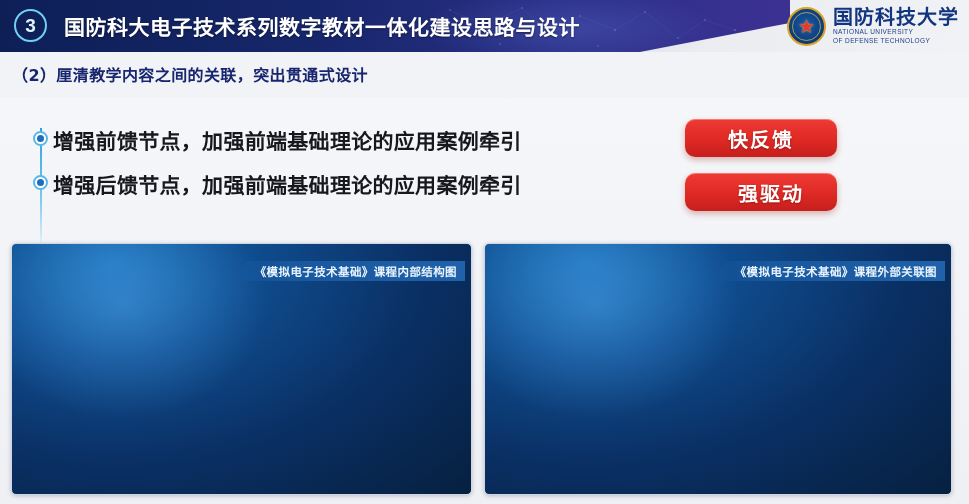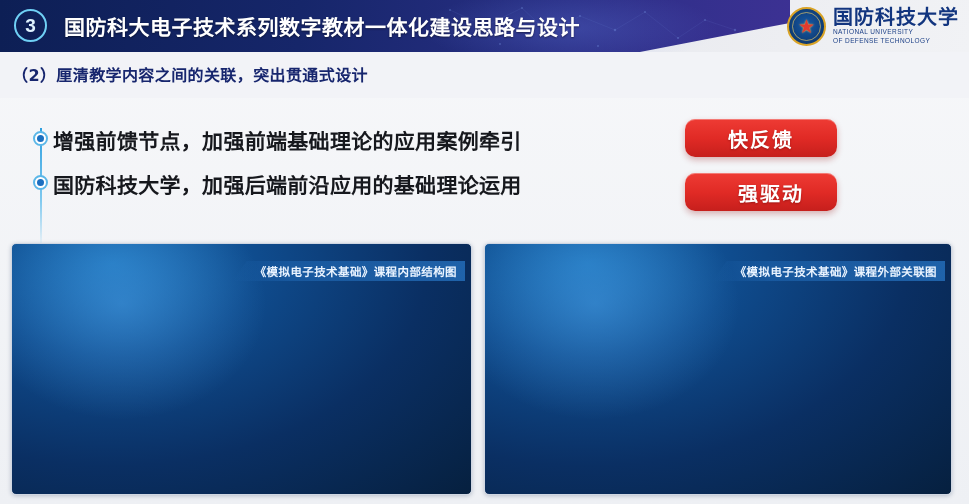--- a/index.html
+++ b/index.html
@@ -142,21 +142,21 @@
     <div class="bullet">
       <span class="dot">
           <i></i>
         </span>
       <span class="txt">增强前馈节点，加强前端基础理论的应用案例牵引</span>
     </div>
     <div class="bullet">
       <span class="dot">
           <i></i>
         </span>
-      <span class="txt">国防科技大学，加强后端前沿应用的基础理论运用</span>
+      <span class="txt">增强后馈节点，加强前端基础理论的应用案例牵引</span>
     </div>
   </div>
 
   <div class="pill pill-1">快反馈</div>
   <div class="pill pill-2">强驱动</div>
 
   <div class="panel panel-left">
     <div class="panel-glow"></div>
     <div class="panel-title">《模拟电子技术基础》课程内部结构图</div>
 

